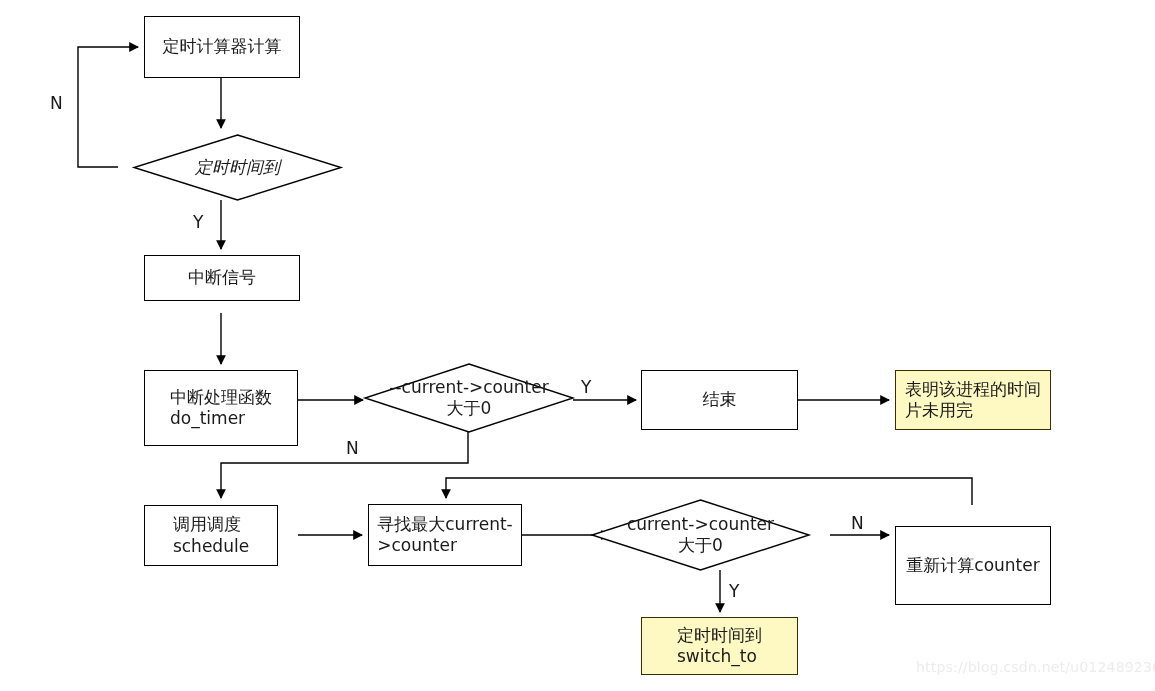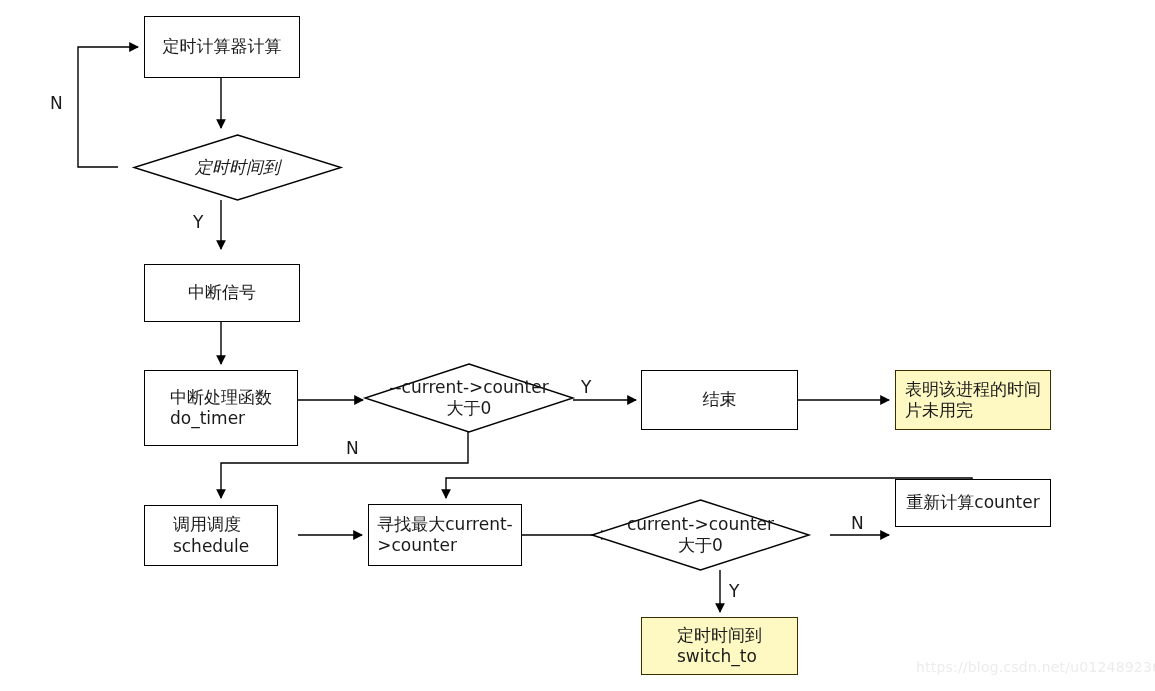--- a/index.html
+++ b/index.html
@@ -126,21 +126,21 @@
     <span>定时计算器计算</span>
   </div>
 
   <div class="diamond-wrap" style="left:134px; top:135px; width:207px; height:65px;font-style:italic;">
     <svg width="207" height="65" viewBox="0 0 207 65" xmlns="http://www.w3.org/2000/svg">
       <polygon points="103.5,0 207,32.5 103.5,65 0,32.5" fill="#ffffff" stroke="#000000" stroke-width="1.4"></polygon>
     </svg>
     <div class="diamond-label">定时时间到</div>
   </div>
 
-  <div class="node rect" style="left:144px; top:264px; width:156px; height:58px;">
+  <div class="node rect" style="left:144px; top:255px; width:156px; height:46px;">
     <span>中断信号</span>
   </div>
 
   <div class="node rect" style="left:144px; top:370px; width:154px; height:76px;">
     <span>中断处理函数
 do_timer</span>
   </div>
 
   <div class="diamond-wrap" style="left:365px; top:364px; width:208px; height:68px;">
     <svg width="208" height="68" viewBox="0 0 208 68" xmlns="http://www.w3.org/2000/svg">
@@ -170,21 +170,21 @@
   </div>
 
   <div class="diamond-wrap" style="left:592px; top:500px; width:217px; height:70px;">
     <svg width="217" height="70" viewBox="0 0 217 70" xmlns="http://www.w3.org/2000/svg">
       <polygon points="108.5,0 217,35 108.5,70 0,35" fill="#ffffff" stroke="#000000" stroke-width="1.4"></polygon>
     </svg>
     <div class="diamond-label">current-&gt;counter
 大于0</div>
   </div>
 
-  <div class="node rect" style="left:895px; top:479px; width:156px; height:48px;">
+  <div class="node rect" style="left:895px; top:526px; width:156px; height:79px;">
     <span>重新计算counter</span>
   </div>
 
   <div class="node rect accent" style="left:641px; top:617px; width:157px; height:58px;">
     <span>定时时间到
 switch_to</span>
   </div>
 
   <div class="edge-label" style="left:50px; top:95px;">N</div>
 

